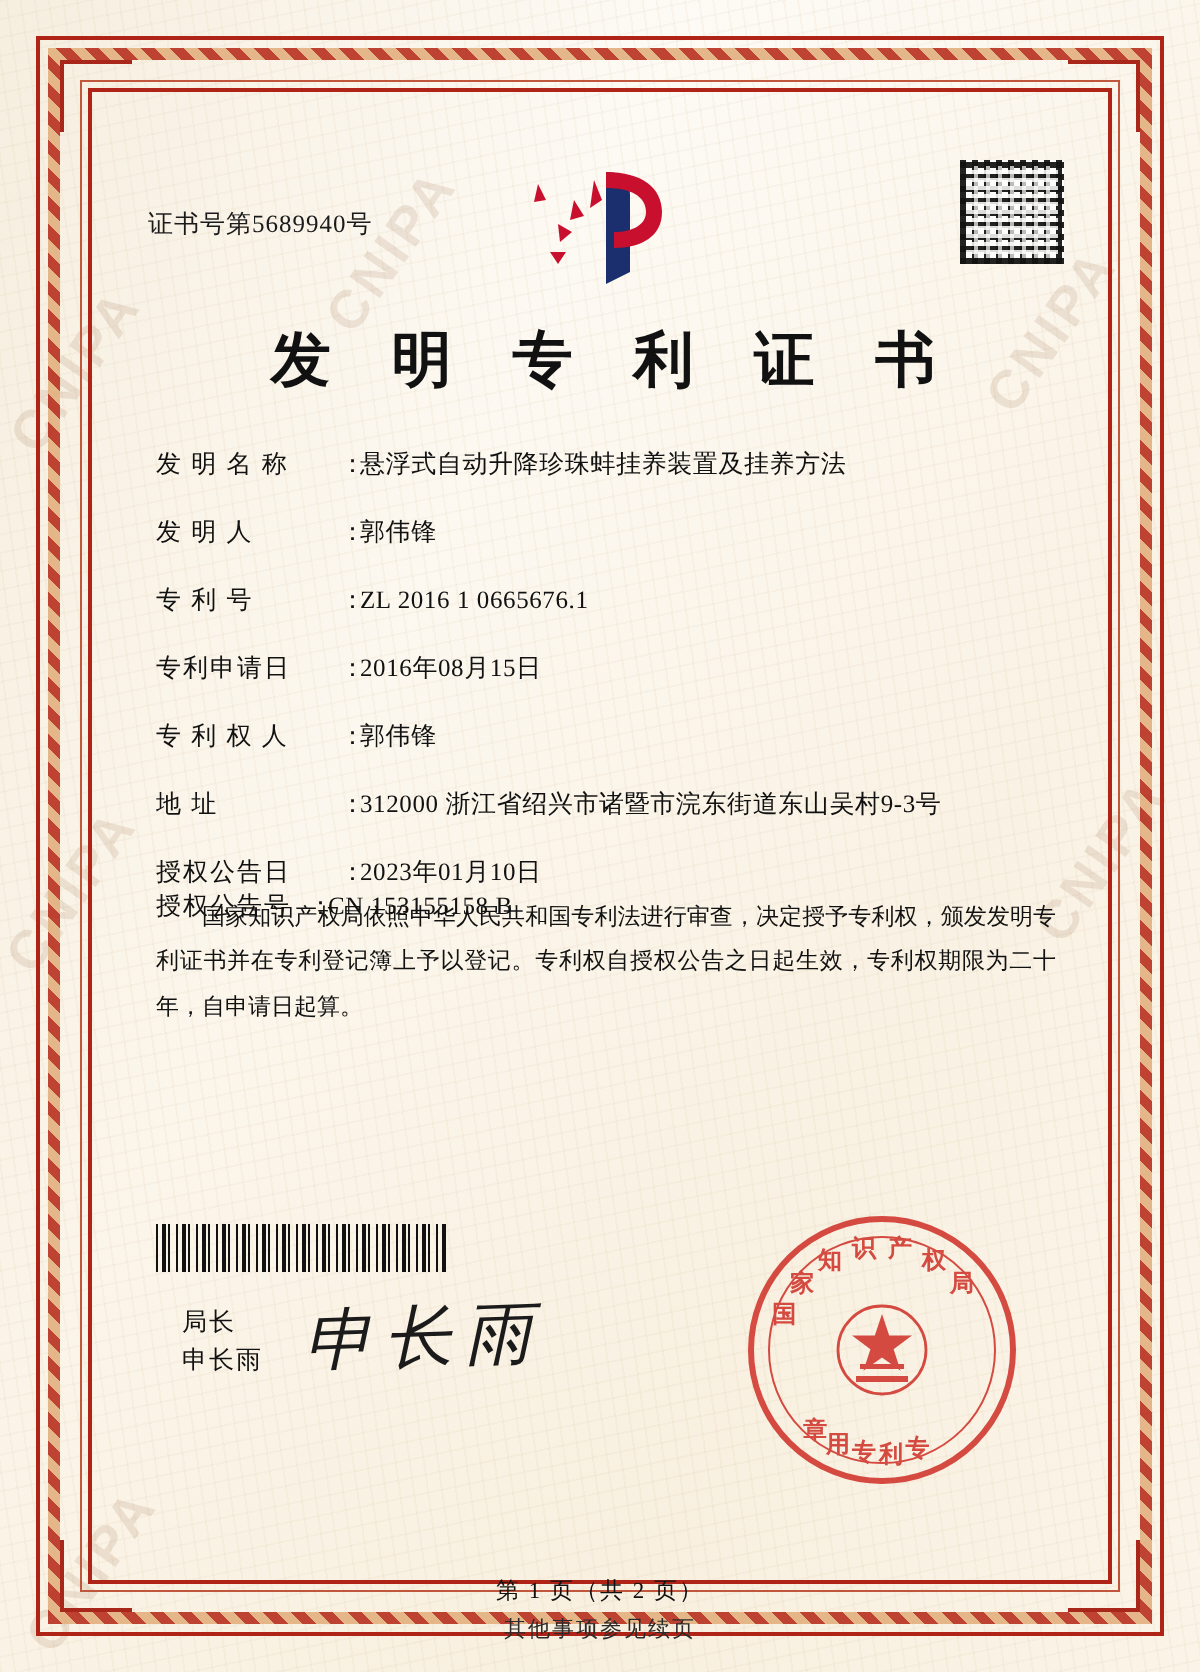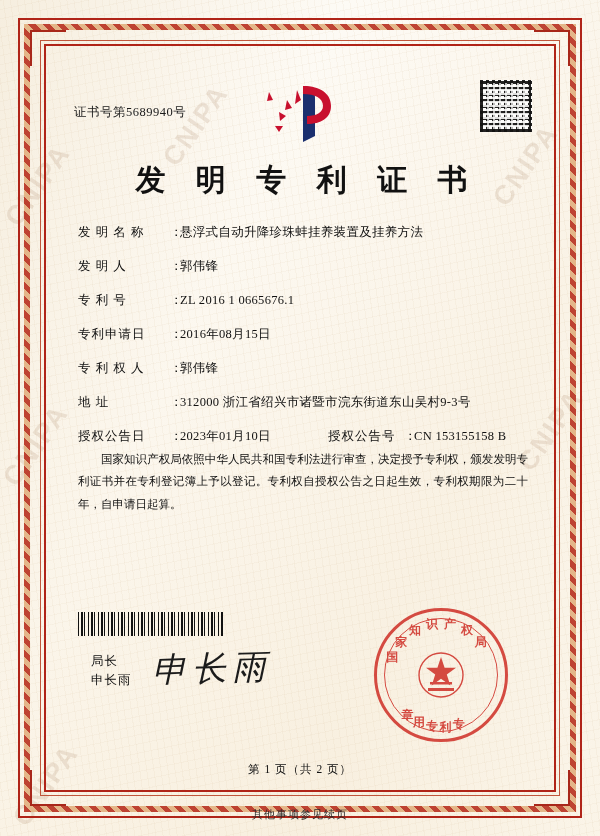--- a/index.html
+++ b/index.html
@@ -174,20 +174,21 @@
     width: 10px;
     flex: none;
   }
   .field-value {
     flex: 1;
     letter-spacing: 0.3px;
   }
   .two-col {
     display: flex;
     align-items: baseline;
+    flex-direction: column;
   }
   .two-col .left {
     display: flex;
     align-items: baseline;
     width: 250px;
   }
   .two-col .right {
     display: flex;
     align-items: baseline;
     flex: 1;
@@ -280,21 +281,21 @@
     width: 16px;
     height: 16px;
     margin: -8px 0 0 -8px;
     text-align: center;
     font-family: "DejaVu Sans", sans-serif;
     font-size: 12px;
   }
   .page-num {
     position: absolute;
     left: 0; right: 0;
-    top: 706px;
+    top: 732px;
     text-align: center;
     font-size: 11.5px;
     color: #111;
     letter-spacing: 1px;
   }
   .footer-note {
     position: absolute;
     left: 0; right: 0;
     bottom: 14px;
     text-align: center;

